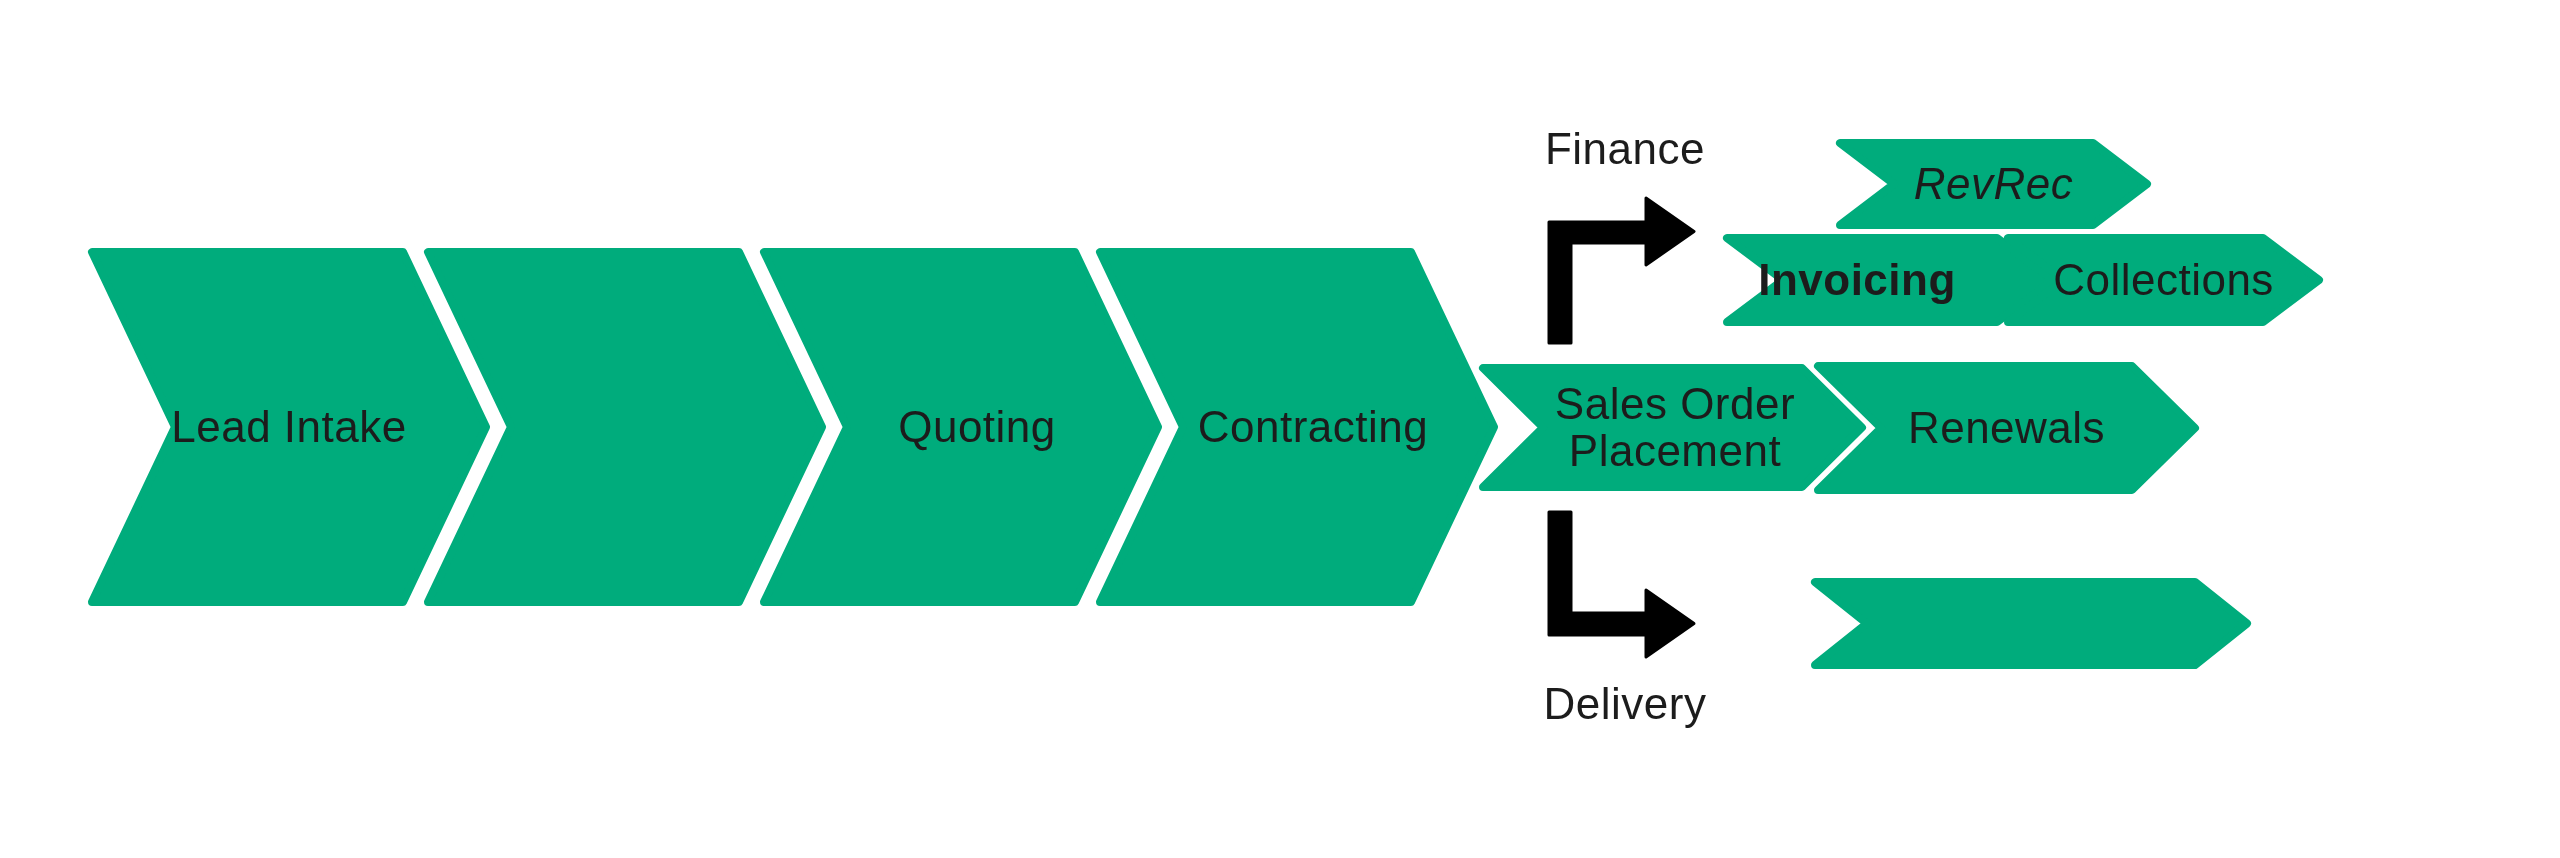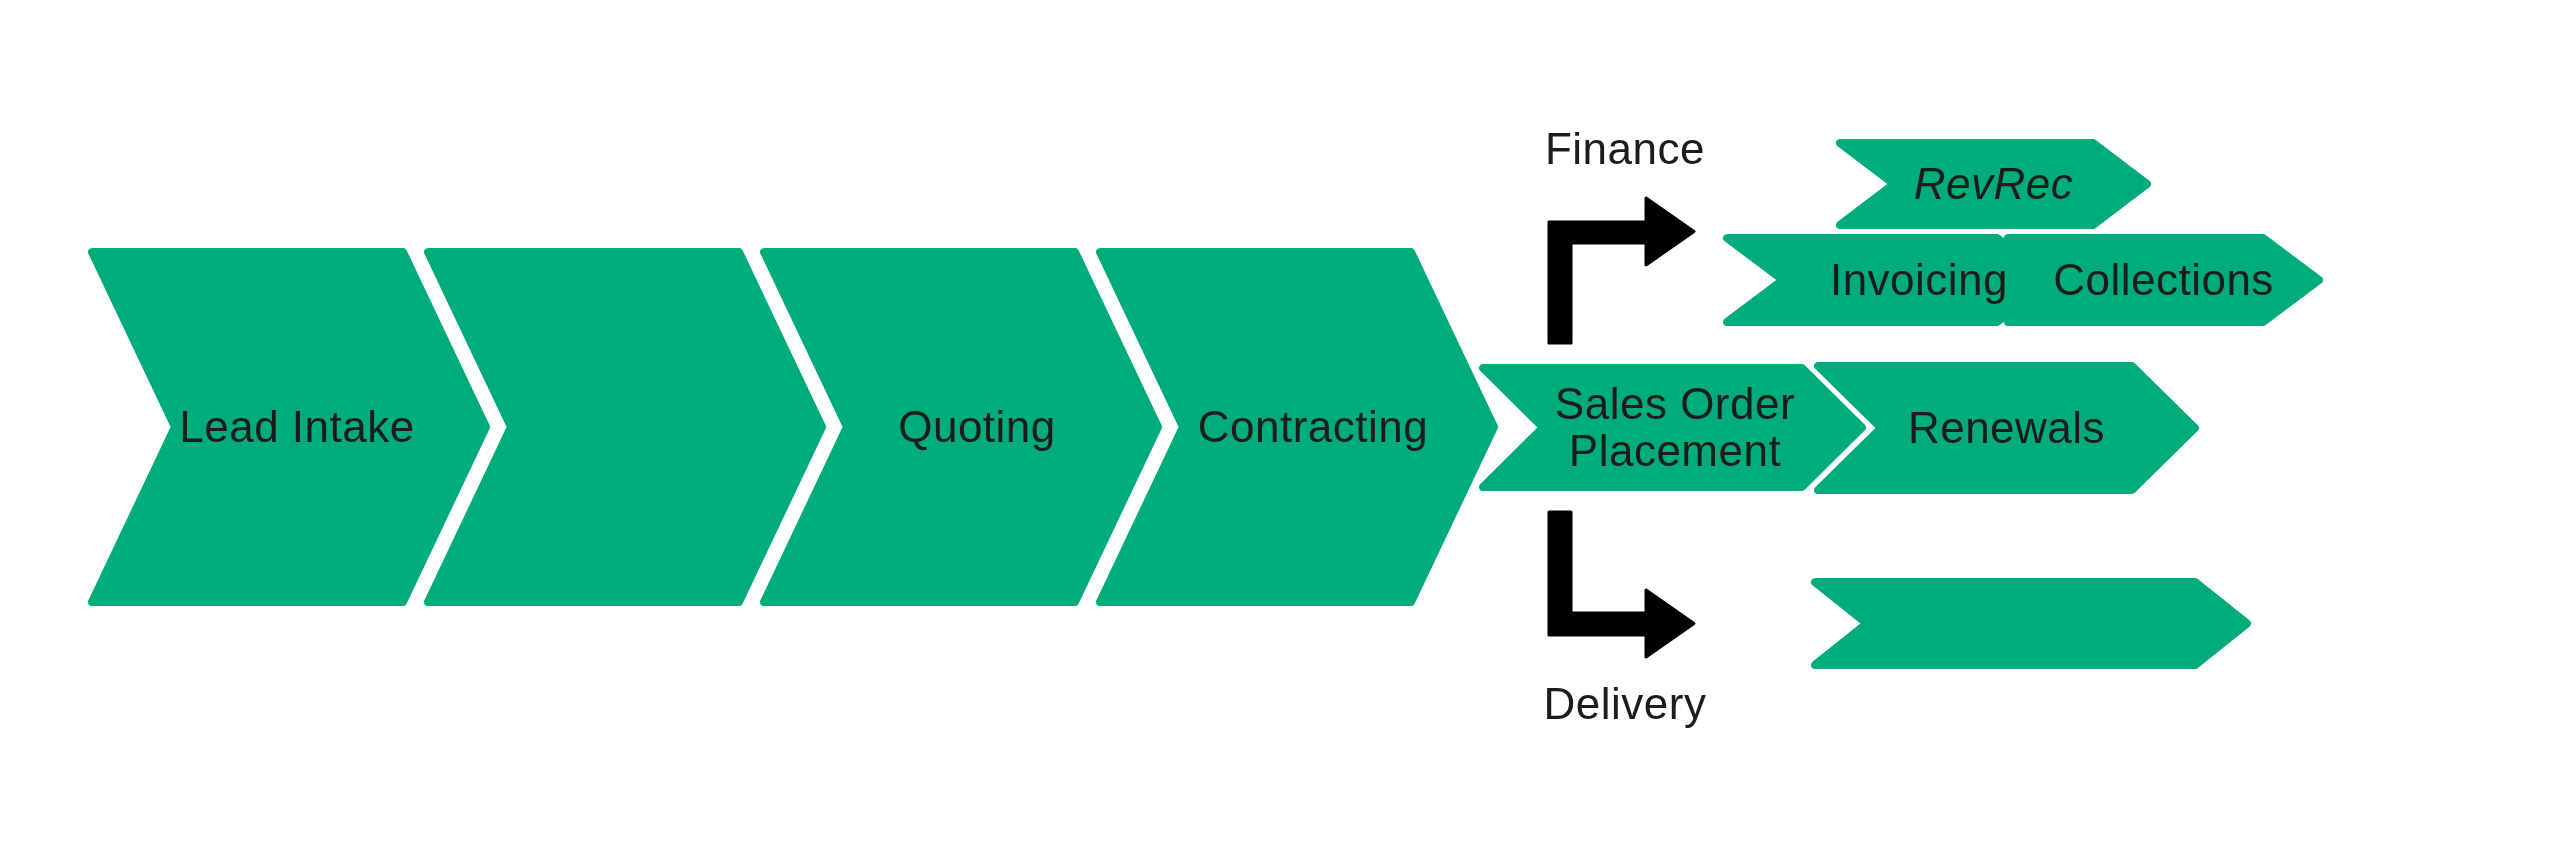--- a/index.html
+++ b/index.html
@@ -35,30 +35,30 @@
     text-align:center;
     color:var(--ink);
     font-size:44px;
     font-weight:300;
     line-height:1.05;
     letter-spacing:0.5px;
     white-space:nowrap;
   }
   .lbl.wrap{white-space:normal;}
   
-  .lbl-lead       {left:104px; top:252px; width:386px; height:350px;}
+  .lbl-lead       {left:96px; top:252px; width:386px; height:350px;}
   .lbl-pipeline   {left:448px; top:252px; width:386px; height:350px;}
   .lbl-quoting    {left:784px; top:252px; width:386px; height:350px;text-align:center;}
   .lbl-contracting{left:1120px;top:252px; width:386px; height:350px;}
   .lbl-sop        {left:1488px;top:368px; width:374px; height:119px;}
   .lbl-renewals   {left:1818px;top:366px; width:377px; height:124px;text-align:center;}
   
   .lbl-finance    {left:1540px;top:124px; width:170px; height:50px;}
   .lbl-revrec     {left:1840px;top:143px; width:307px; height:82px;font-style:italic;}
-  .lbl-invoicing  {left:1756px;top:238px; width:326px; height:84px;}
+  .lbl-invoicing  {left:1694px;top:238px; width:326px; height:84px;font-weight:bold;}
   .lbl-collections{left:2008px;top:238px; width:311px; height:84px;}
   
   .lbl-delivery   {left:1540px;top:678px; width:170px; height:52px;}
   .lbl-fulfillment{left:1815px;top:582px; width:432px; height:83px;}
 </style>
 </head>
 <body>
 
 <div class="canvas">
 

